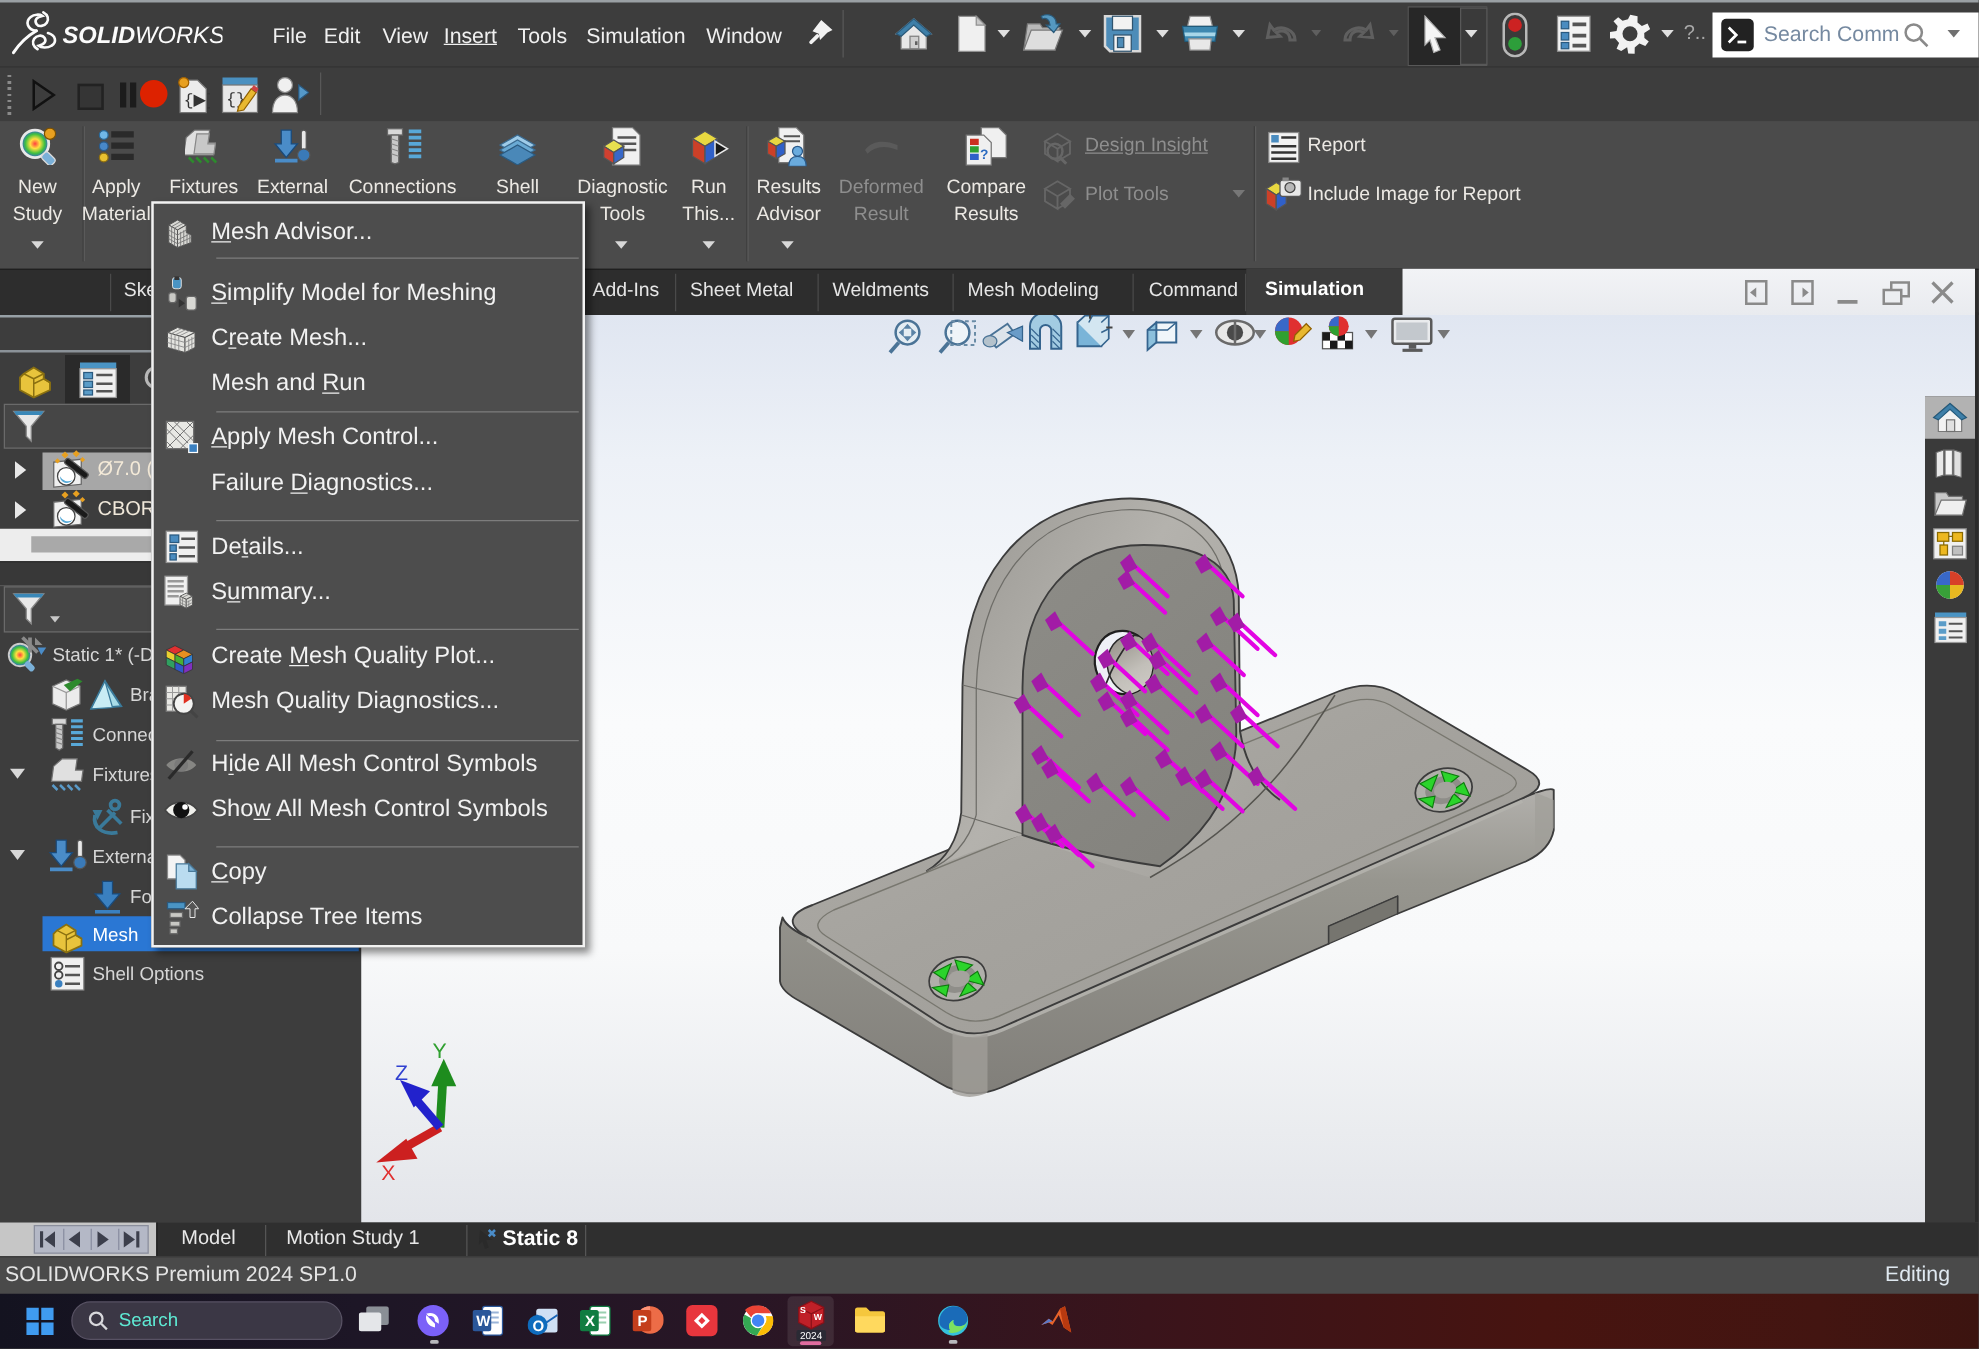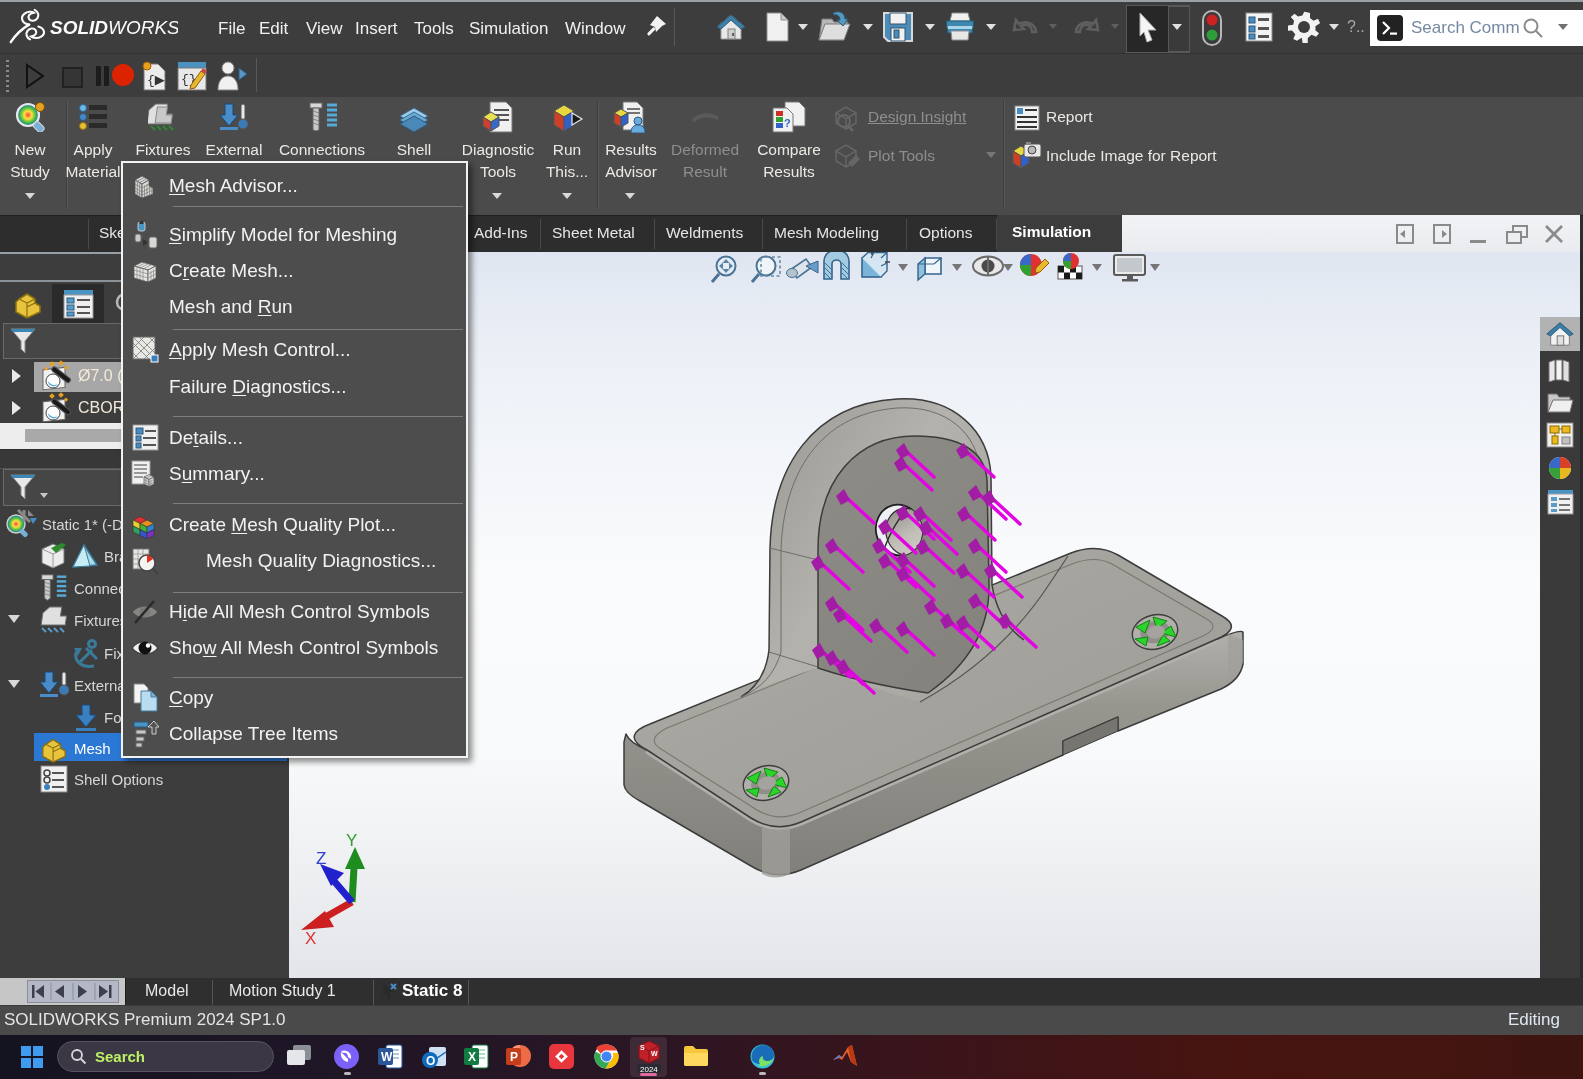--- a/index.html
+++ b/index.html
@@ -25,21 +25,21 @@
 <path d="M3 36 C9 27 16 21 23 17" stroke-width="2.6"></path>
 <path d="M23 17 C15 16 13 9 18 5 C21 2.5 26 2.5 28 4 C23 5 21 8 23 11 C25 14 30 13 32 10 C34 7 33 3 29 1" stroke-width="2.3"></path>
 <path d="M21 15 C28 17 29 23 24 26 C21 28 15 28 13 26 C18 25 20 22 18 19 C16 16 11 17 9 20 C7 23 8 27 12 29" stroke-width="2.3" transform="translate(12,4)"></path>
 </g>
 <text x="42" y="26" font-size="19" font-weight="bold" font-style="italic" fill="#fbfbfb" font-family="Liberation Sans">SOLID</text>
     <text x="100" y="26" font-size="19" font-style="italic" fill="#fbfbfb" font-family="Liberation Sans">WORKS</text>
 </svg>
 <div class="abs mtxt" style="left:218px;top:19px;">File</div>
 <div class="abs mtxt" style="left:259px;top:19px;">Edit</div>
 <div class="abs mtxt" style="left:306px;top:19px;">View</div>
-<div class="abs mtxt" style="left:355px;top:19px;">Insert</div>
+<div class="abs mtxt" style="left:355px;top:19px;text-decoration:underline;">Insert</div>
 <div class="abs mtxt" style="left:414px;top:19px;">Tools</div>
 <div class="abs mtxt" style="left:469px;top:19px;">Simulation</div>
 <div class="abs mtxt" style="left:565px;top:19px;">Window</div>
 
 <svg class="abs" style="left:643px;top:13px;" width="26" height="26" viewBox="0 0 26 26">
     <g fill="#f2f2f2">
       <path d="M14 3 L23 11 L19 13 L13 19 L12 14 L7 12 Z"></path>
       <rect x="3" y="17" width="10" height="3" rx="1.5" transform="rotate(-45 8 18)"></rect>
     </g>
   </svg>
@@ -334,21 +334,21 @@
 <div class="abs" style="left:88px;top:219px;width:1px;height:30px;background:#4a4a4a;"></div>
 <div class="abs tab" style="left:99px;top:224px;">Ske</div>
 <div class="abs tab" style="left:474px;top:224px;">Add-Ins</div>
 <div class="abs" style="left:540px;top:219px;width:1px;height:30px;background:#4a4a4a;"></div>
 <div class="abs tab" style="left:552px;top:224px;">Sheet Metal</div>
 <div class="abs" style="left:654px;top:219px;width:1px;height:30px;background:#4a4a4a;"></div>
 <div class="abs tab" style="left:666px;top:224px;">Weldments</div>
 <div class="abs" style="left:762px;top:219px;width:1px;height:30px;background:#4a4a4a;"></div>
 <div class="abs tab" style="left:774px;top:224px;">Mesh Modeling</div>
 <div class="abs" style="left:906px;top:219px;width:1px;height:30px;background:#4a4a4a;"></div>
-<div class="abs tab" style="left:919px;top:224px;">Options</div>
+<div class="abs tab" style="left:919px;top:224px;">Command</div>
 <div class="abs" style="left:996px;top:219px;width:1px;height:30px;background:#4a4a4a;"></div>
 <div class="abs" style="left:997px;top:215px;width:125px;height:37px;background:#3c3c3c;"></div>
 <div class="abs tab" style="left:1012px;top:223px;font-weight:bold;color:#fff;">Simulation</div>
 
 <div class="abs" style="left:1122px;top:215px;width:458px;height:37px;background:linear-gradient(180deg,#f2f3f6,#e9ebef);"></div>
 <svg class="abs" style="left:1395px;top:224px;" width="20" height="20" viewBox="0 0 20 20">
     <rect x="2" y="1" width="16" height="18" fill="none" stroke="#8a8a8a" stroke-width="2"></rect>
     <path d="M10 6 L5 10 L10 14 Z" fill="#8a8a8a"></path>
   </svg>
 <svg class="abs" style="left:1432px;top:224px;" width="20" height="20" viewBox="0 0 20 20">
@@ -871,21 +871,21 @@
       <rect x="12" y="0" width="10" height="10"></rect>
       <rect x="0" y="12" width="10" height="10"></rect>
       <rect x="12" y="12" width="10" height="10"></rect>
     </g>
   </svg>
 <div class="abs" style="left:57px;top:1041px;width:217px;height:31px;background:#3b3745;border:1px solid #585264;border-radius:16px;box-sizing:border-box;"></div>
 <svg class="abs" style="left:70px;top:1048px;" width="17" height="17" viewBox="0 0 17 17">
     <circle cx="7" cy="7" r="5" fill="none" stroke="#d8d8dc" stroke-width="1.8"></circle>
     <line x1="11" y1="11" x2="15.5" y2="15.5" stroke="#d8d8dc" stroke-width="1.8"></line>
   </svg>
-<div class="abs" style="left:95px;top:1048px;color:#bef264;font-size:15px;font-weight:bold;">Search</div>
+<div class="abs" style="left:95px;top:1048px;color:#5eead4;font-size:15px;">Search</div>
 <svg class="abs" style="left:287px;top:1045px;" width="27" height="24" viewBox="0 0 27 24">
     <rect x="6" y="0" width="18" height="15" rx="2" fill="#8a8f96"></rect>
     <rect x="0" y="5" width="18" height="15" rx="2" fill="#e4e6e9"></rect>
   </svg>
 <div class="abs" style="left:334px;top:1044px;width:25px;height:25px;border-radius:50%;background:#7b61f8;"></div>
 <svg class="abs" style="left:339px;top:1049px;" width="15" height="15" viewBox="0 0 15 15">
     <path d="M2 2 C8 0 13 4 12 10 L9 8 C9 5 7 3 4 4 Z M2 3 C1 8 4 12 9 13 L9 10" fill="#fff"></path>
   </svg>
 <div class="abs" style="left:344px;top:1072px;width:7px;height:3px;border-radius:2px;background:#b8b8bc;"></div>
 
@@ -1062,21 +1062,21 @@
         <line x1="2" y1="7" x2="18" y2="7"></line>
         <line x1="2" y1="12" x2="18" y2="12"></line>
         <line x1="2" y1="17" x2="18" y2="17"></line>
         <line x1="7" y1="2" x2="7" y2="22"></line>
         <line x1="12" y1="2" x2="12" y2="22"></line>
       </g>
 <circle cx="16" cy="16" r="8" fill="#f4f4f2" stroke="#444" stroke-width="1.5"></circle>
 <path d="M16 16 L22 12 A8 8 0 0 0 16 8 Z" fill="#e03020"></path>
 <line x1="21.5" y1="21.5" x2="27" y2="27" stroke="#444" stroke-width="2.5"></line>
 </svg>
-<div class="menuitem abs" style="left:46px;top:387px;margin-left:37px;">Mesh Quality Diagnostics...</div>
+<div class="menuitem abs" style="left:46px;top:387px;">Mesh Quality Diagnostics...</div>
 <div class="abs" style="left:50px;top:429px;width:290px;height:1px;background:#7d7d7d;"></div>
 <svg class="abs" style="left:8px;top:435px;" width="28" height="28" viewBox="0 0 28 28">
 <path d="M2 14 C7 7 21 7 26 14 C21 21 7 21 2 14 Z" fill="#9a9a96" opacity="0.75"></path>
 <circle cx="14" cy="14" r="5.5" fill="#777" opacity="0.8"></circle>
 <line x1="23" y1="3" x2="4" y2="25" stroke="#2a2a2a" stroke-width="2.6"></line>
 </svg>
 <div class="menuitem abs" style="left:46px;top:438px;">H<u>i</u>de All Mesh Control Symbols</div>
 <svg class="abs" style="left:8px;top:471px;" width="28" height="28" viewBox="0 0 28 28">
 <path d="M1 14 C7 5.5 21 5.5 27 14 C21 22.5 7 22.5 1 14 Z" fill="#f0f0ec" stroke="#444" stroke-width="1.4"></path>
 <circle cx="14" cy="14" r="6.5" fill="#111"></circle>

